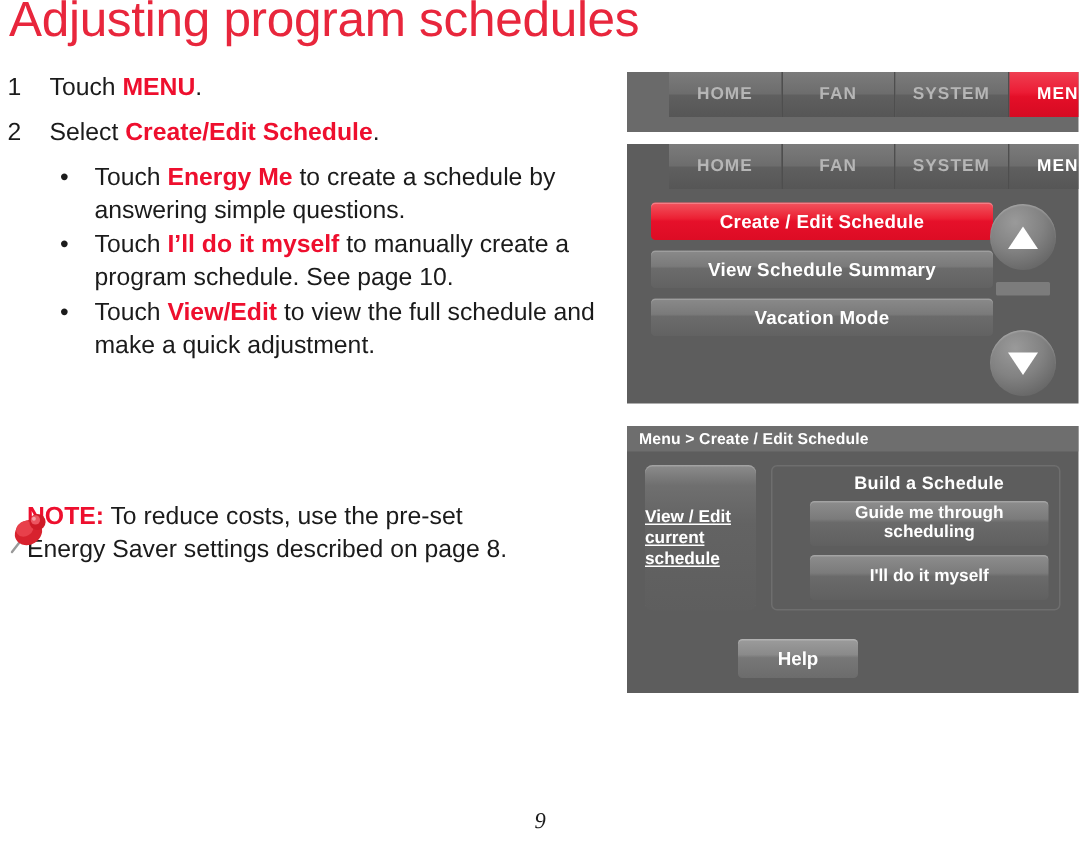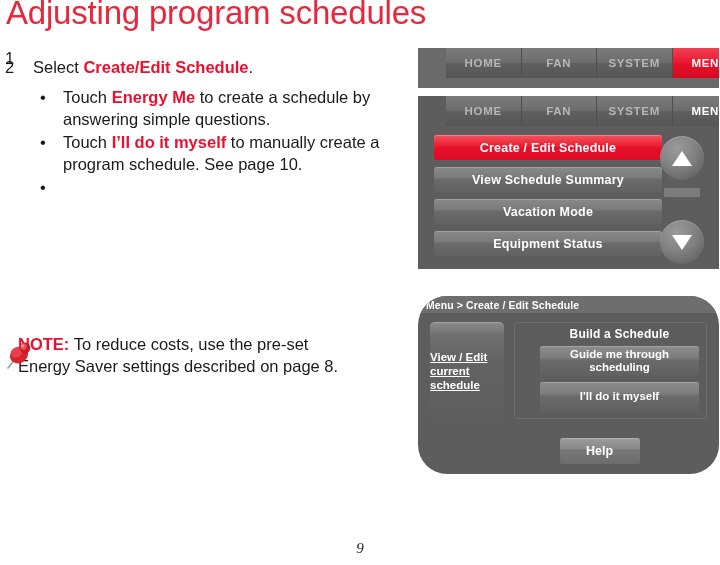--- a/index.html
+++ b/index.html
@@ -229,24 +229,23 @@
     top: 52px;
     width: 36px;
     height: 9px;
     background: #7c7c7c;
     border-radius: 1px;
   }
 
   
   #panel-schedule {
     left: 418px;
-    top: 296px;
+    top: 284px;
     width: 301px;
     height: 178px;
-    border-radius: 29px;
   }
   .crumb-bar {
     height: 17px;
     background: #6e6e6e;
     display: flex;
     align-items: center;
     padding-left: 8px;
     font-size: 10.5px;
     font-weight: bold;
     color: #ffffff;
@@ -311,21 +310,21 @@
     box-shadow: inset 0 1px 0 rgba(255,255,255,0.2);
   }
   .build-btn:last-child { margin-bottom: 0; }
   .foot-row {
     position: absolute;
     left: 12px;
     right: 12px;
     bottom: 10px;
     height: 26px;
     display: flex;
-    justify-content: center;
+    justify-content: space-between;
   }
   .foot-btn {
     width: 80px;
     border-radius: 3px;
     display: flex;
     align-items: center;
     justify-content: center;
     font-size: 12.5px;
     font-weight: bold;
     color: #ffffff;
@@ -337,38 +336,40 @@
 </style>
 </head>
 <body>
 
 <div class="page-title">Adjusting program schedules</div>
 
 <div class="text-col">
 
   <div class="step">
     <span class="step-num">1</span>
+    <span><span>Touch </span><span class="hl">MENU</span><span>.</span></span>
   </div>
 
   <div class="step">
     <span class="step-num">2</span>
     <span><span>Select </span><span class="hl">Create/Edit Schedule</span><span>.</span></span>
   </div>
 
   <ul class="bullets">
     <li class="bullet">
       <span class="dot">•</span>
       <span><span>Touch </span><span class="hl">Energy Me</span><span> to create a schedule by answering simple questions.</span></span>
     </li>
     <li class="bullet">
       <span class="dot">•</span>
       <span><span>Touch </span><span class="hl">I’ll do it myself</span><span> to manually create a program schedule. See page 10.</span></span>
     </li>
     <li class="bullet">
       <span class="dot">•</span>
+      <span><span>Touch </span><span class="hl">View/Edit</span><span> to view the full schedule and make a quick adjustment.</span></span>
     </li>
   </ul>
 </div>
 
 <div class="note-block">
   <svg class="pin-icon" viewBox="0 0 34 34">
     <path d="M6 30 L13 21" stroke="#9a9a9a" stroke-width="1.6" fill="none" stroke-linecap="round"></path>
     <ellipse cx="17" cy="17" rx="9.5" ry="8" transform="rotate(-32 17 17)" fill="#d8222e"></ellipse>
     <ellipse cx="14.5" cy="14.5" rx="6" ry="5" transform="rotate(-32 14.5 14.5)" fill="#e8404b"></ellipse>
     <circle cx="23" cy="10" r="5.4" fill="#cf1b27"></circle>
@@ -392,21 +393,20 @@
     <div class="tab">HOME</div>
     <div class="tab">FAN</div>
     <div class="tab">SYSTEM</div>
     <div class="tab active-white">MENU</div>
   </div>
   <div class="menu-body">
     <div class="menu-list">
       <div class="menu-item selected">Create / Edit Schedule</div>
       <div class="menu-item">View Schedule Summary</div>
       <div class="menu-item">Vacation Mode</div>
-      <div class="menu-item">Equipment Status</div>
     </div>
     <div class="scroll-col">
       <div class="arrow-btn up">
         <span class="tri-up"></span>
       </div>
       <div class="scroll-ind"></div>
       <div class="arrow-btn down">
         <span class="tri-down"></span>
       </div>
     </div>

